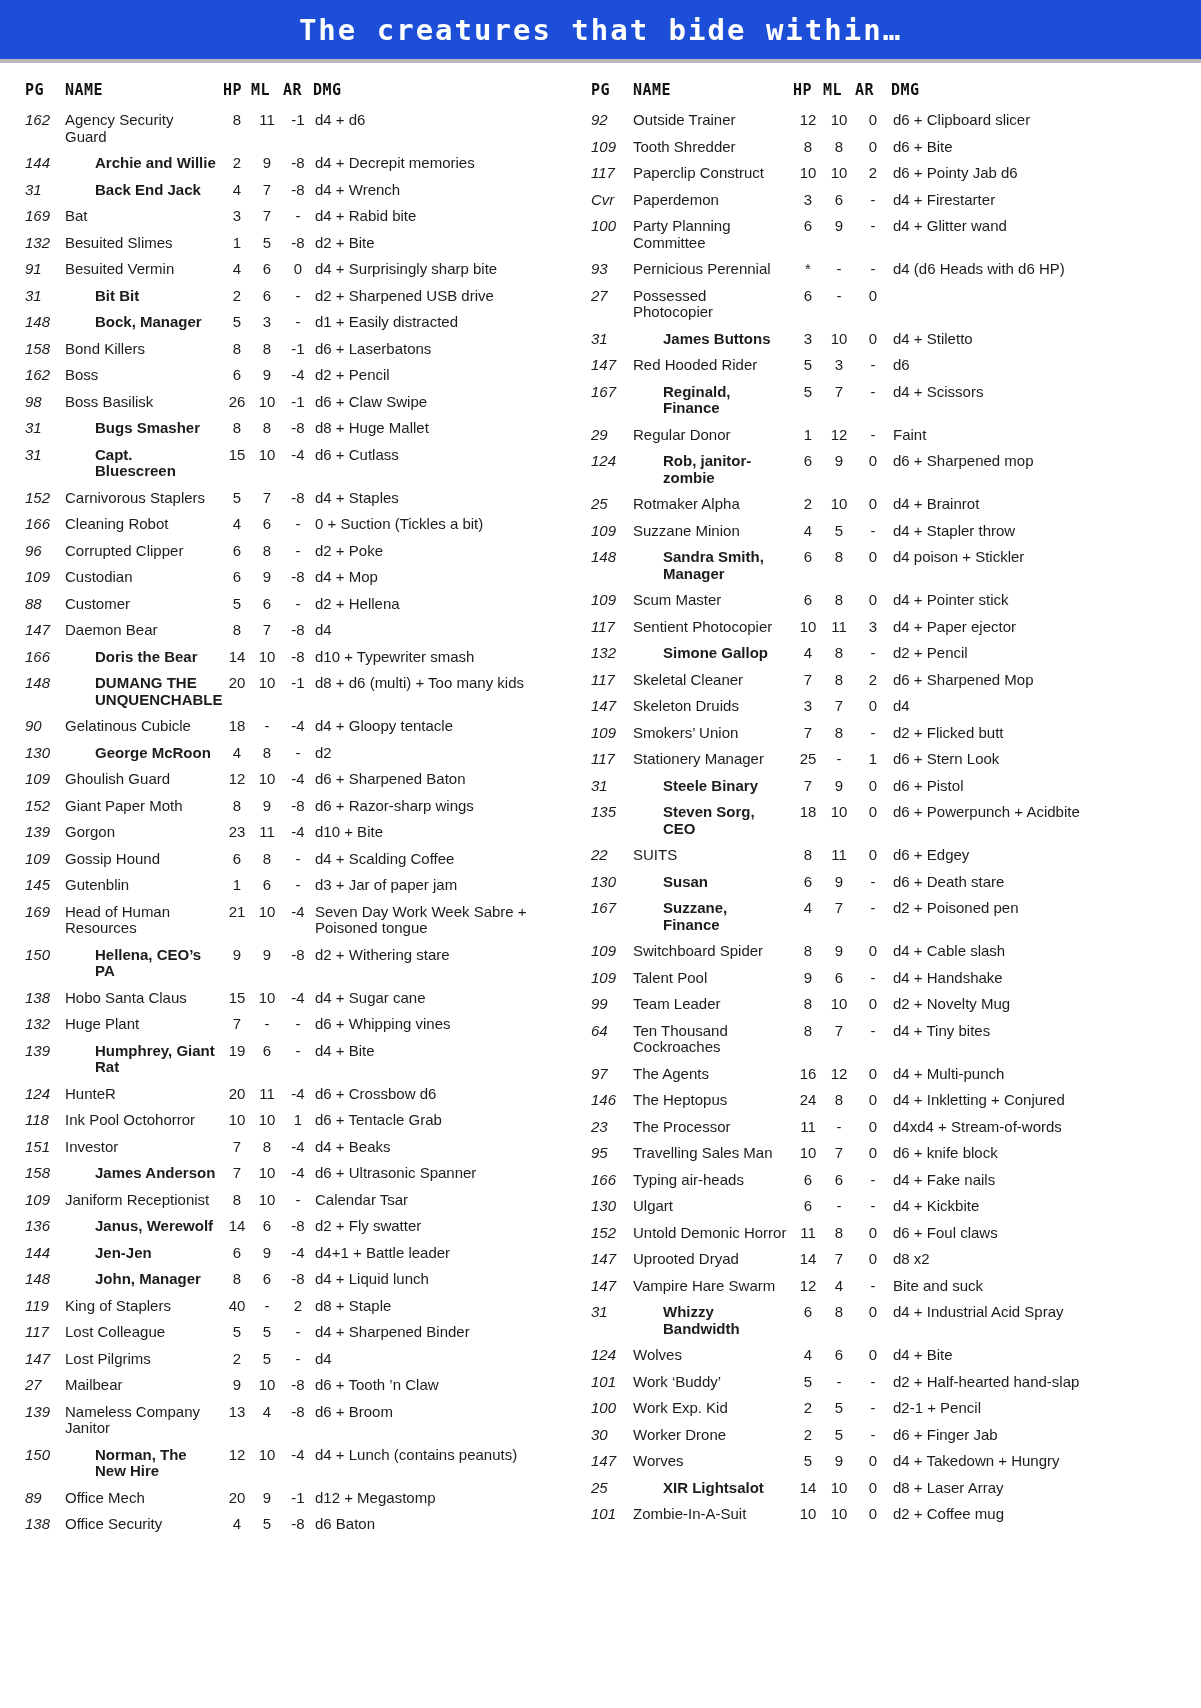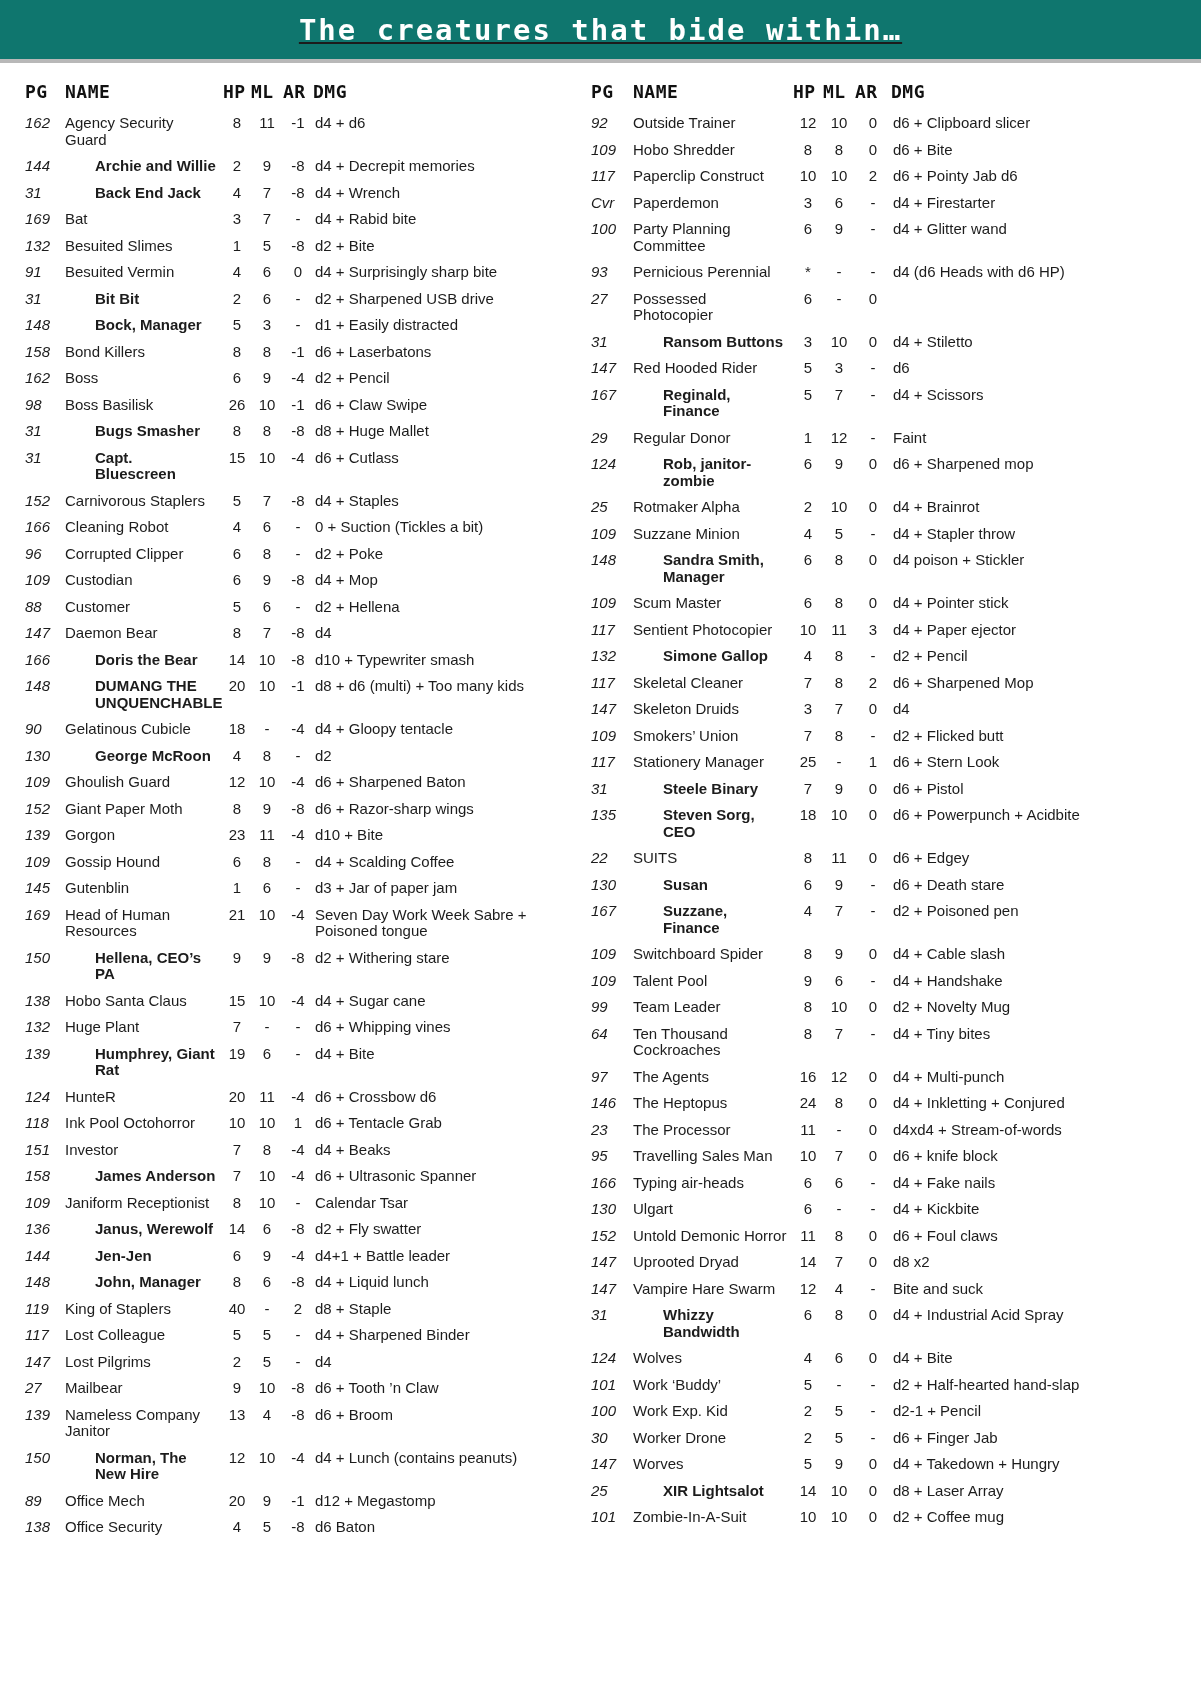--- a/index.html
+++ b/index.html
@@ -5,23 +5,23 @@
   * { box-sizing: border-box; margin: 0; padding: 0; }
   html, body { width: 1201px; }
   body {
     min-height: 1708px;
     background: #ffffff;
     font-family: "Liberation Sans", sans-serif;
     color: #1c1c1c;
   }
   .banner {
     height: 63px;
-    background: #0f766e;
+    background: #1d4ed8;
     border-bottom: 4px solid #b8b8b8;
-    display: flex; align-items: center; justify-content: center; text-decoration: underline;
+    display: flex; align-items: center; justify-content: center;
   }
   .banner .title {
     font-family: "DejaVu Sans Mono", monospace;
     font-weight: bold;
     font-size: 29px;
     letter-spacing: 2px;
     color: #ffffff;
     white-space: nowrap;
   }
   .columns {
@@ -32,21 +32,21 @@
                --cols: 40px 158px 28px 32px 30px 1fr; }
   .col-right { flex: 1;
                --cols: 42px 160px 30px 32px 36px 1fr; }
   .thead, .row {
     display: grid;
     grid-template-columns: var(--cols);
   }
   .thead {
     font-family: "DejaVu Sans Mono", monospace;
     font-weight: bold;
-    font-size: 18px;
+    font-size: 15px;
     letter-spacing: 0.5px;
     margin-bottom: 13px;
     color: #111;
   }
   .thead .stat { text-align: left; }
   .row {
     font-size: 15px;
     line-height: 1.1;
     margin-bottom: 10px;
   }
@@ -483,21 +483,21 @@
         <div class="row">
           <span class="pg">92</span>
           <span class="name">Outside Trainer</span>
           <span class="stat">12</span>
           <span class="stat">10</span>
           <span class="stat">0</span>
           <span class="dmg">d6 + Clipboard slicer</span>
         </div>
         <div class="row">
           <span class="pg">109</span>
-          <span class="name">Hobo Shredder</span>
+          <span class="name">Tooth Shredder</span>
           <span class="stat">8</span>
           <span class="stat">8</span>
           <span class="stat">0</span>
           <span class="dmg">d6 + Bite</span>
         </div>
         <div class="row">
           <span class="pg">117</span>
           <span class="name">Paperclip Construct</span>
           <span class="stat">10</span>
           <span class="stat">10</span>
@@ -530,21 +530,21 @@
         </div>
         <div class="row">
           <span class="pg">27</span>
           <span class="name">Possessed Photocopier</span>
           <span class="stat">6</span>
           <span class="stat">-</span>
           <span class="stat">0</span>
         </div>
         <div class="row">
           <span class="pg">31</span>
-          <span class="name bold">Ransom Buttons</span>
+          <span class="name bold">James Buttons</span>
           <span class="stat">3</span>
           <span class="stat">10</span>
           <span class="stat">0</span>
           <span class="dmg">d4 + Stiletto</span>
         </div>
         <div class="row">
           <span class="pg">147</span>
           <span class="name">Red Hooded Rider</span>
           <span class="stat">5</span>
           <span class="stat">3</span>

